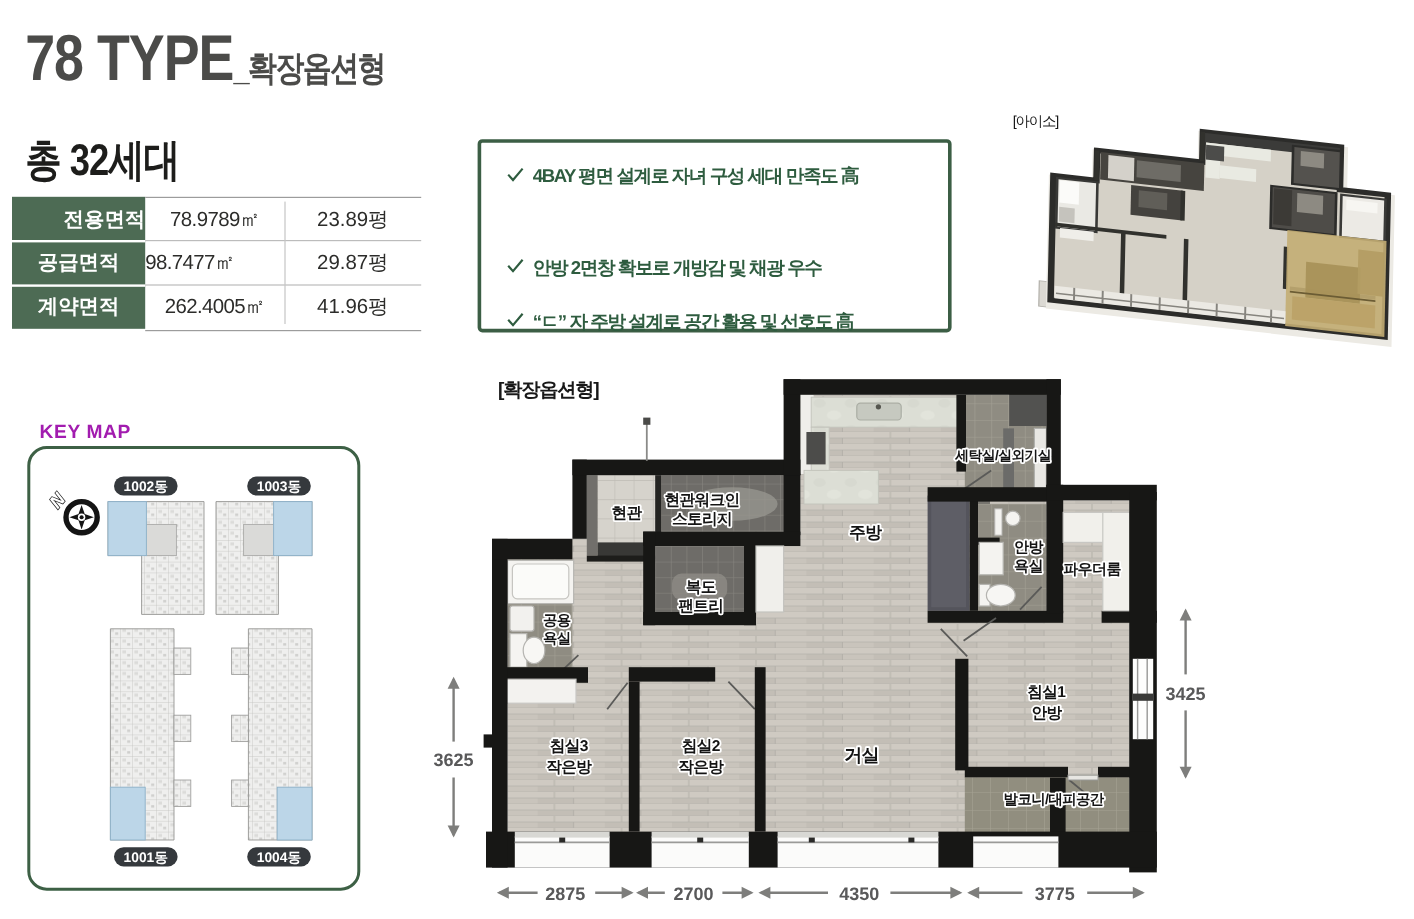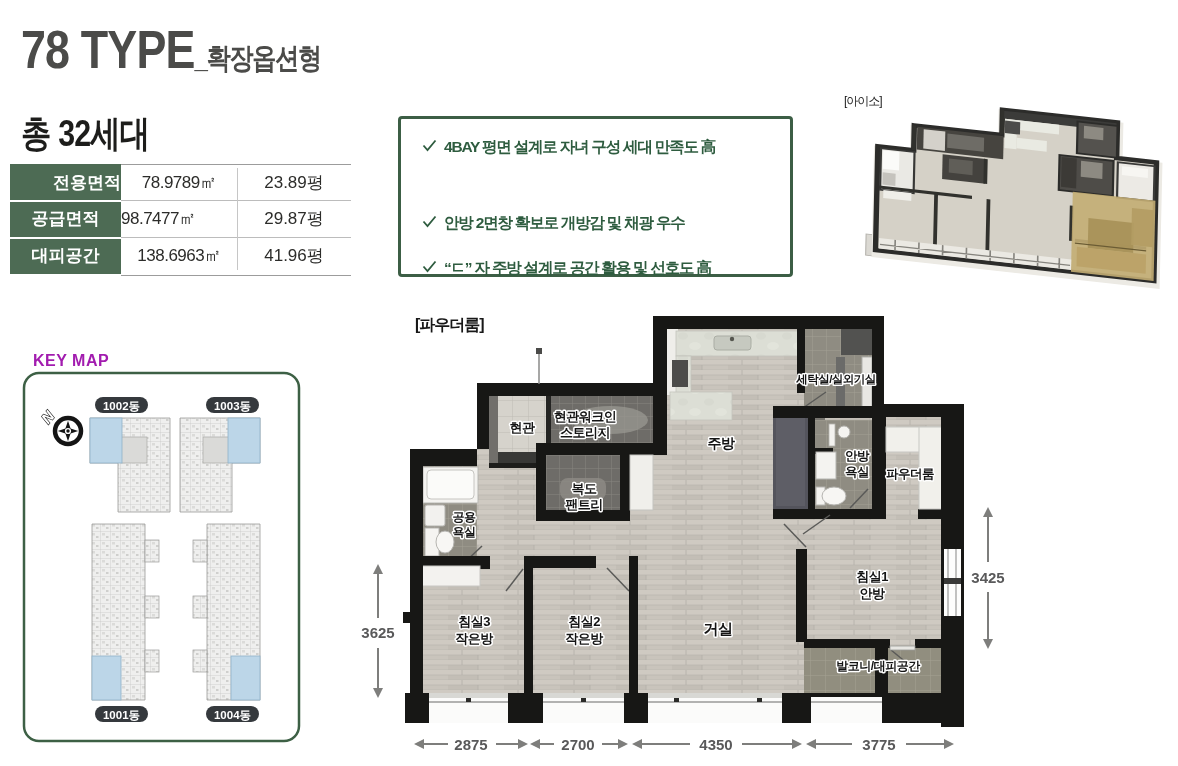--- a/index.html
+++ b/index.html
@@ -13,48 +13,48 @@
 <div class="abs" style="left:21px;top:18px;font-size:54px;font-weight:bold;color:#4b4b49;letter-spacing:-1px;white-space:nowrap;transform:scaleX(0.83);transform-origin:0 0">78 TYPE<span style="font-size:29px;letter-spacing:-1.5px">_확장옵션형</span></div>
 
 <div class="abs" style="left:21px;top:109px;font-size:37px;font-weight:bold;color:#1d1d1b;letter-spacing:-1px;transform:scaleX(0.82);transform-origin:0 0;white-space:nowrap">총 32세대</div>
 
 <div class="abs" style="left:10px;top:164px;width:341px;height:110px;font-size:17px">
   <div class="abs" style="left:0;top:0;width:111px;height:110px;background:#4d6b54"></div>
   <div class="abs" style="left:0;top:36px;width:111px;height:1.5px;background:#fff"></div>
   <div class="abs" style="left:0;top:73px;width:111px;height:1.5px;background:#fff"></div>
   <div class="abs" style="left:0;top:0;width:111px;height:37px;color:#fff;font-weight:bold;text-align:right;line-height:37px">전용면적</div>
   <div class="abs" style="left:0;top:37px;width:111px;height:37px;color:#fff;font-weight:bold;text-align:center;line-height:36px">공급면적</div>
-  <div class="abs" style="left:0;top:73px;width:111px;height:37px;color:#fff;font-weight:bold;text-align:center;line-height:37px">대피공간</div>
+  <div class="abs" style="left:0;top:73px;width:111px;height:37px;color:#fff;font-weight:bold;text-align:center;line-height:37px">계약면적</div>
   <div class="abs" style="left:111px;top:0;width:230px;height:110px;border-top:1px solid #9c9c9c;border-bottom:1px solid #9c9c9c"></div>
   <div class="abs" style="left:111px;top:36px;width:230px;height:1px;background:#bcbcbc"></div>
   <div class="abs" style="left:111px;top:73px;width:230px;height:1px;background:#bcbcbc"></div>
   <div class="abs" style="left:227px;top:4px;width:1px;height:102px;background:#c6c6c6"></div>
   <div class="abs" style="left:111px;top:0;width:116px;height:37px;color:#2c2c2a;text-align:center;line-height:37px;letter-spacing:-0.5px">78.9789㎡</div>
   <div class="abs" style="left:111px;top:37px;width:116px;height:36px;color:#2c2c2a;text-align:left;line-height:36px;letter-spacing:-0.5px">98.7477㎡</div>
-  <div class="abs" style="left:111px;top:73px;width:116px;height:37px;color:#2c2c2a;text-align:center;line-height:37px;letter-spacing:-0.5px">138.6963㎡</div>
+  <div class="abs" style="left:111px;top:73px;width:116px;height:37px;color:#2c2c2a;text-align:center;line-height:37px;letter-spacing:-0.5px">262.4005㎡</div>
   <div class="abs" style="left:227px;top:0;width:114px;height:37px;color:#2c2c2a;text-align:center;line-height:37px">23.89평</div>
   <div class="abs" style="left:227px;top:37px;width:114px;height:36px;color:#2c2c2a;text-align:center;line-height:36px">29.87평</div>
   <div class="abs" style="left:227px;top:73px;width:114px;height:37px;color:#2c2c2a;text-align:center;line-height:37px">41.96평</div>
 </div>
 
 <div class="abs" style="left:398px;top:116px;width:389px;height:155px;border:3px solid #3c5e45;border-radius:4px;color:#2e5c3f;font-weight:bold;font-size:15.5px;letter-spacing:-1.2px">
   <div class="abs" style="left:21px;top:18px;white-space:nowrap"><svg width="15" height="13" viewBox="0 0 15 13" style="margin-right:7px">
         <path d="M1.5 6.5 L5.5 11 L13.5 1.5" fill="none" stroke="#2e5c3f" stroke-width="1.8"></path>
       </svg>4BAY 평면 설계로 자녀 구성 세대 만족도 高</div>
   <div class="abs" style="left:21px;top:94px;white-space:nowrap"><svg width="15" height="13" viewBox="0 0 15 13" style="margin-right:7px">
         <path d="M1.5 6.5 L5.5 11 L13.5 1.5" fill="none" stroke="#2e5c3f" stroke-width="1.8"></path>
       </svg>안방 2면창 확보로 개방감 및 채광 우수</div>
   <div class="abs" style="left:21px;top:139px;white-space:nowrap"><svg width="15" height="13" viewBox="0 0 15 13" style="margin-right:7px">
         <path d="M1.5 6.5 L5.5 11 L13.5 1.5" fill="none" stroke="#2e5c3f" stroke-width="1.8"></path>
       </svg>“ㄷ” 자 주방 설계로 공간 활용 및 선호도 高</div>
 </div>
 
 <div class="abs" style="left:844px;top:93px;font-size:12px;font-weight:normal;color:#181818;letter-spacing:-1px">[아이소]</div>
 
-<div class="abs" style="left:415px;top:315px;font-size:16px;font-weight:bold;color:#181818;letter-spacing:-1px">[파우더룸]</div>
+<div class="abs" style="left:415px;top:315px;font-size:16px;font-weight:bold;color:#181818;letter-spacing:-1px">[확장옵션형]</div>
 
 <div class="abs" style="left:33px;top:352px;font-size:16px;font-weight:bold;color:#a21caf;letter-spacing:0.5px">KEY MAP</div>
 <svg class="abs" style="left:0;top:0" width="1178" height="766" viewBox="0 0 1178 766">
 <defs>
 <pattern id="wood" width="56" height="10" patternUnits="userSpaceOnUse">
 <rect width="56" height="10" fill="#c9c4bc"></rect>
 <rect y="0" width="56" height="5" fill="#cfcac2"></rect>
 <rect x="0" y="5" width="30" height="5" fill="#c3beb6"></rect>
 <line x1="0" y1="5" x2="56" y2="5" stroke="#b7b4ad" stroke-width="0.7"></line>
 <line x1="0" y1="10" x2="56" y2="10" stroke="#b7b4ad" stroke-width="0.7"></line>

